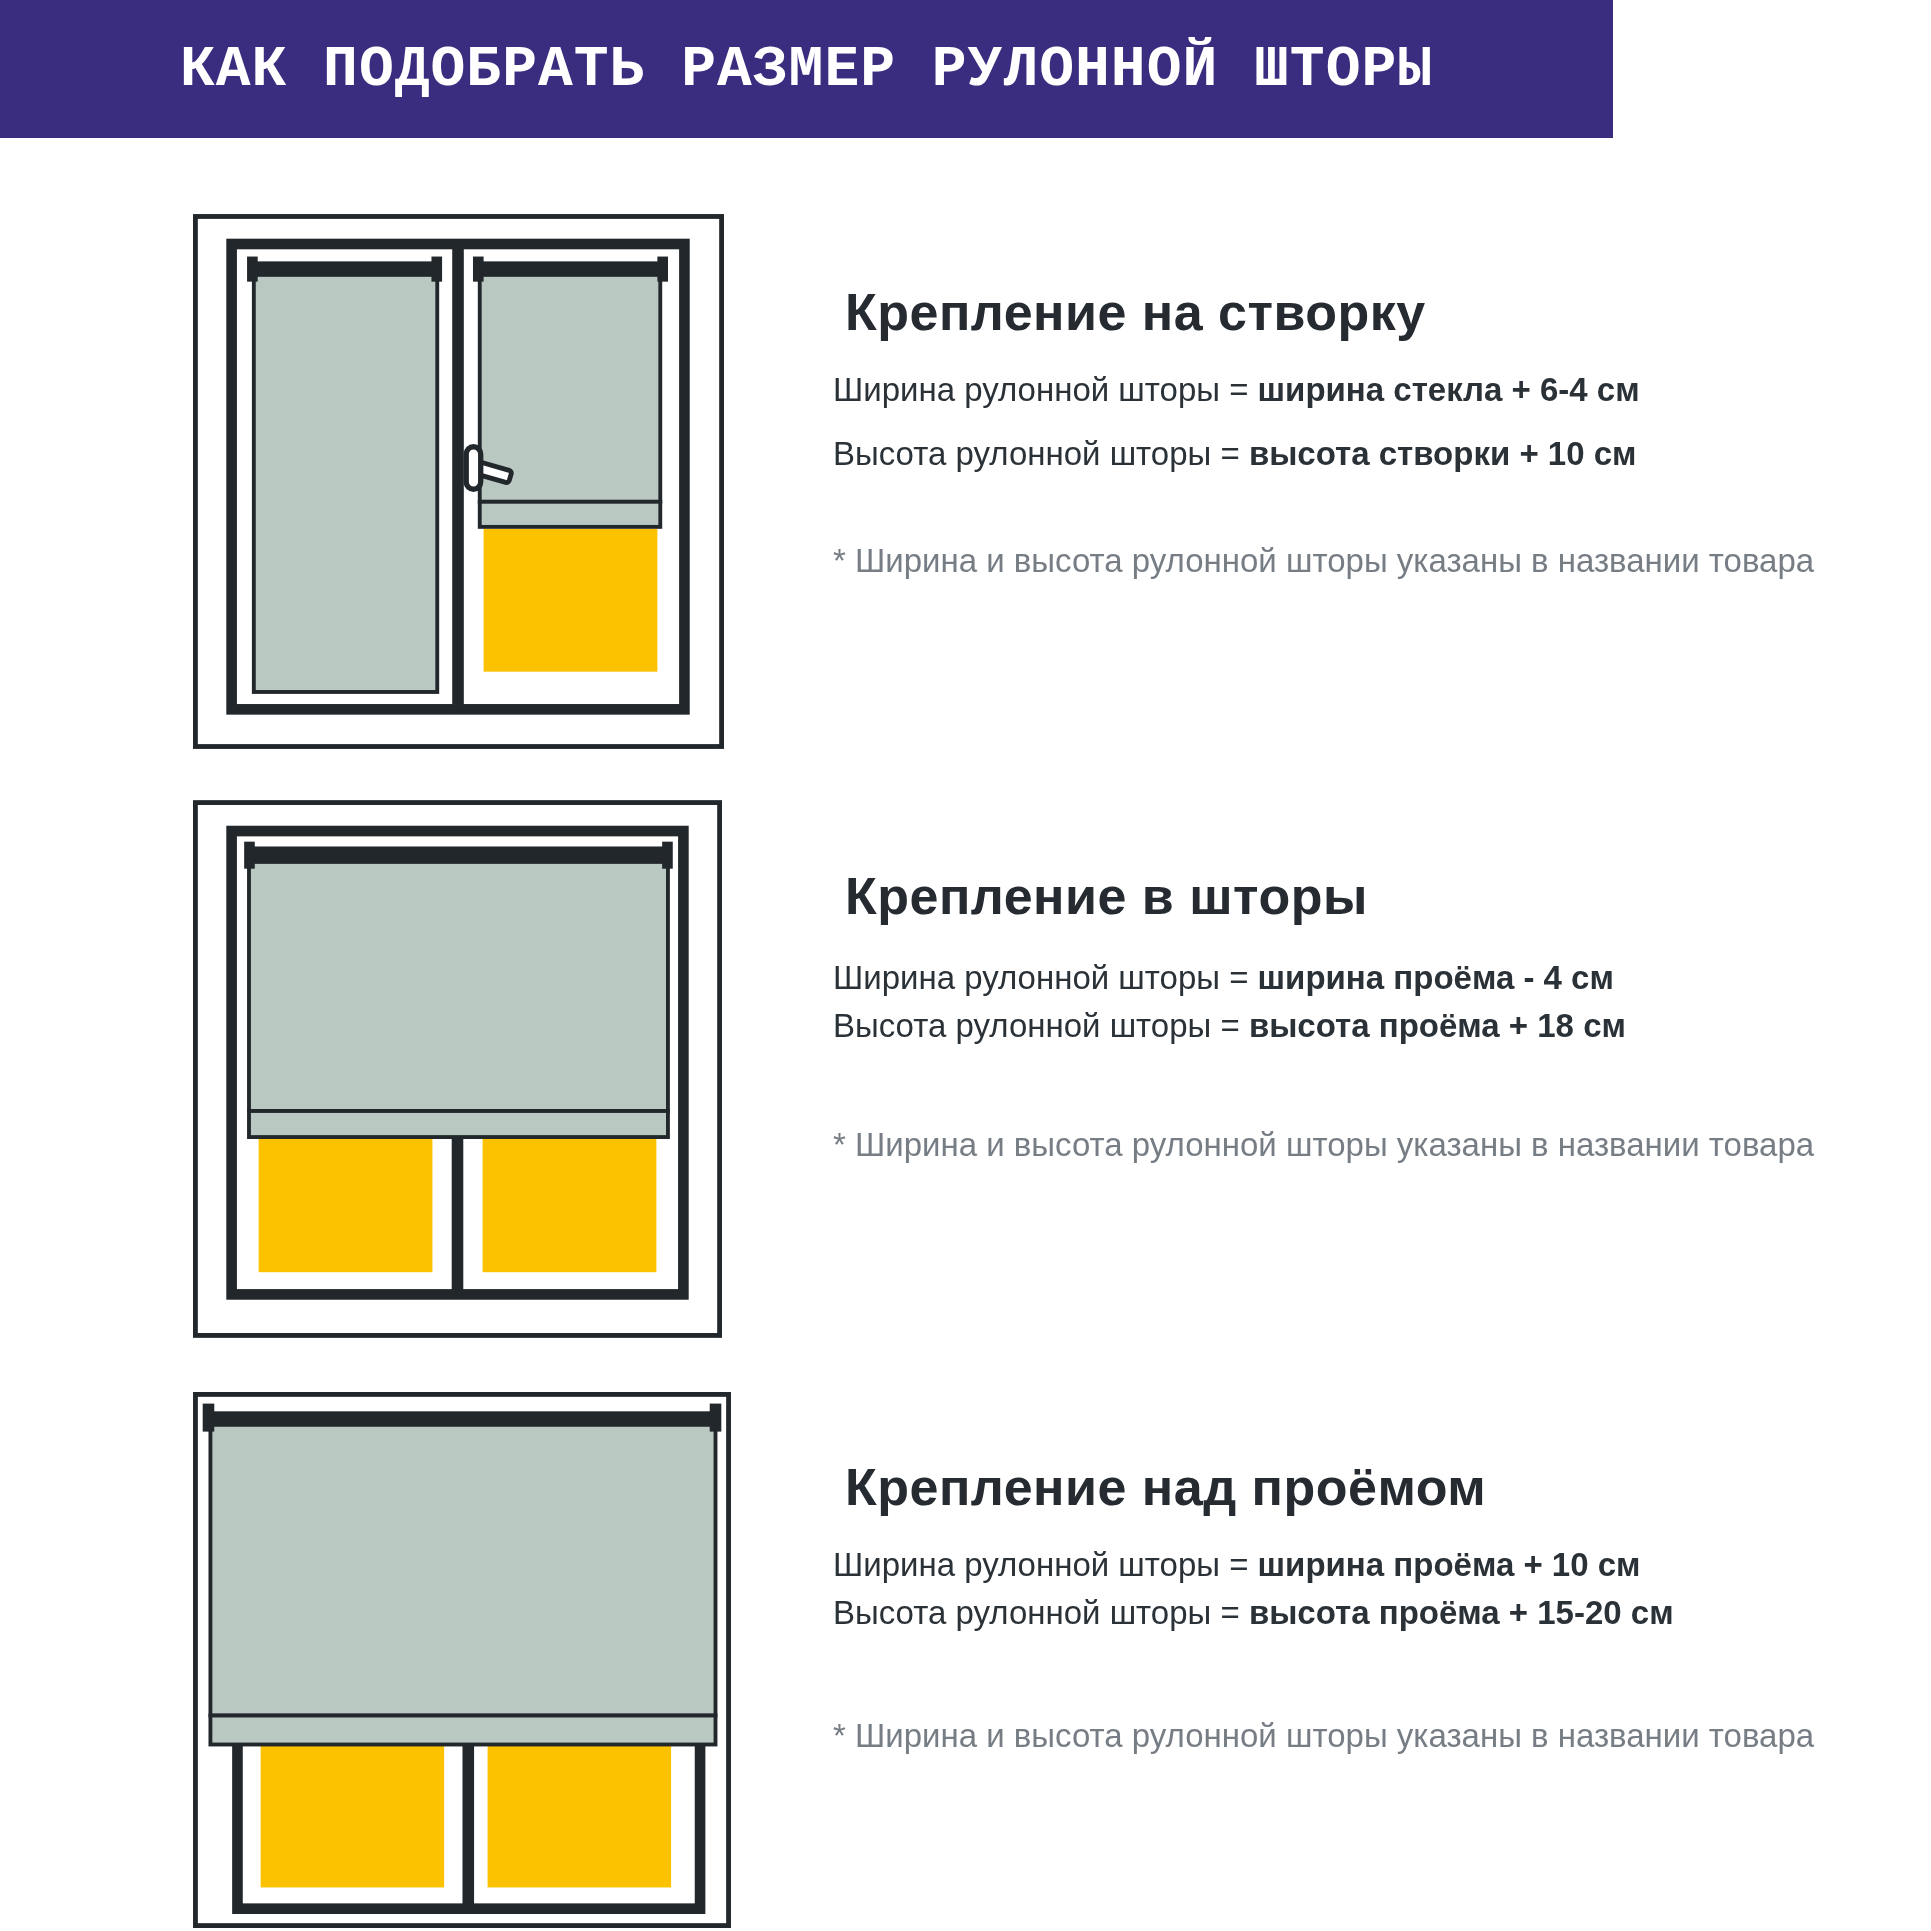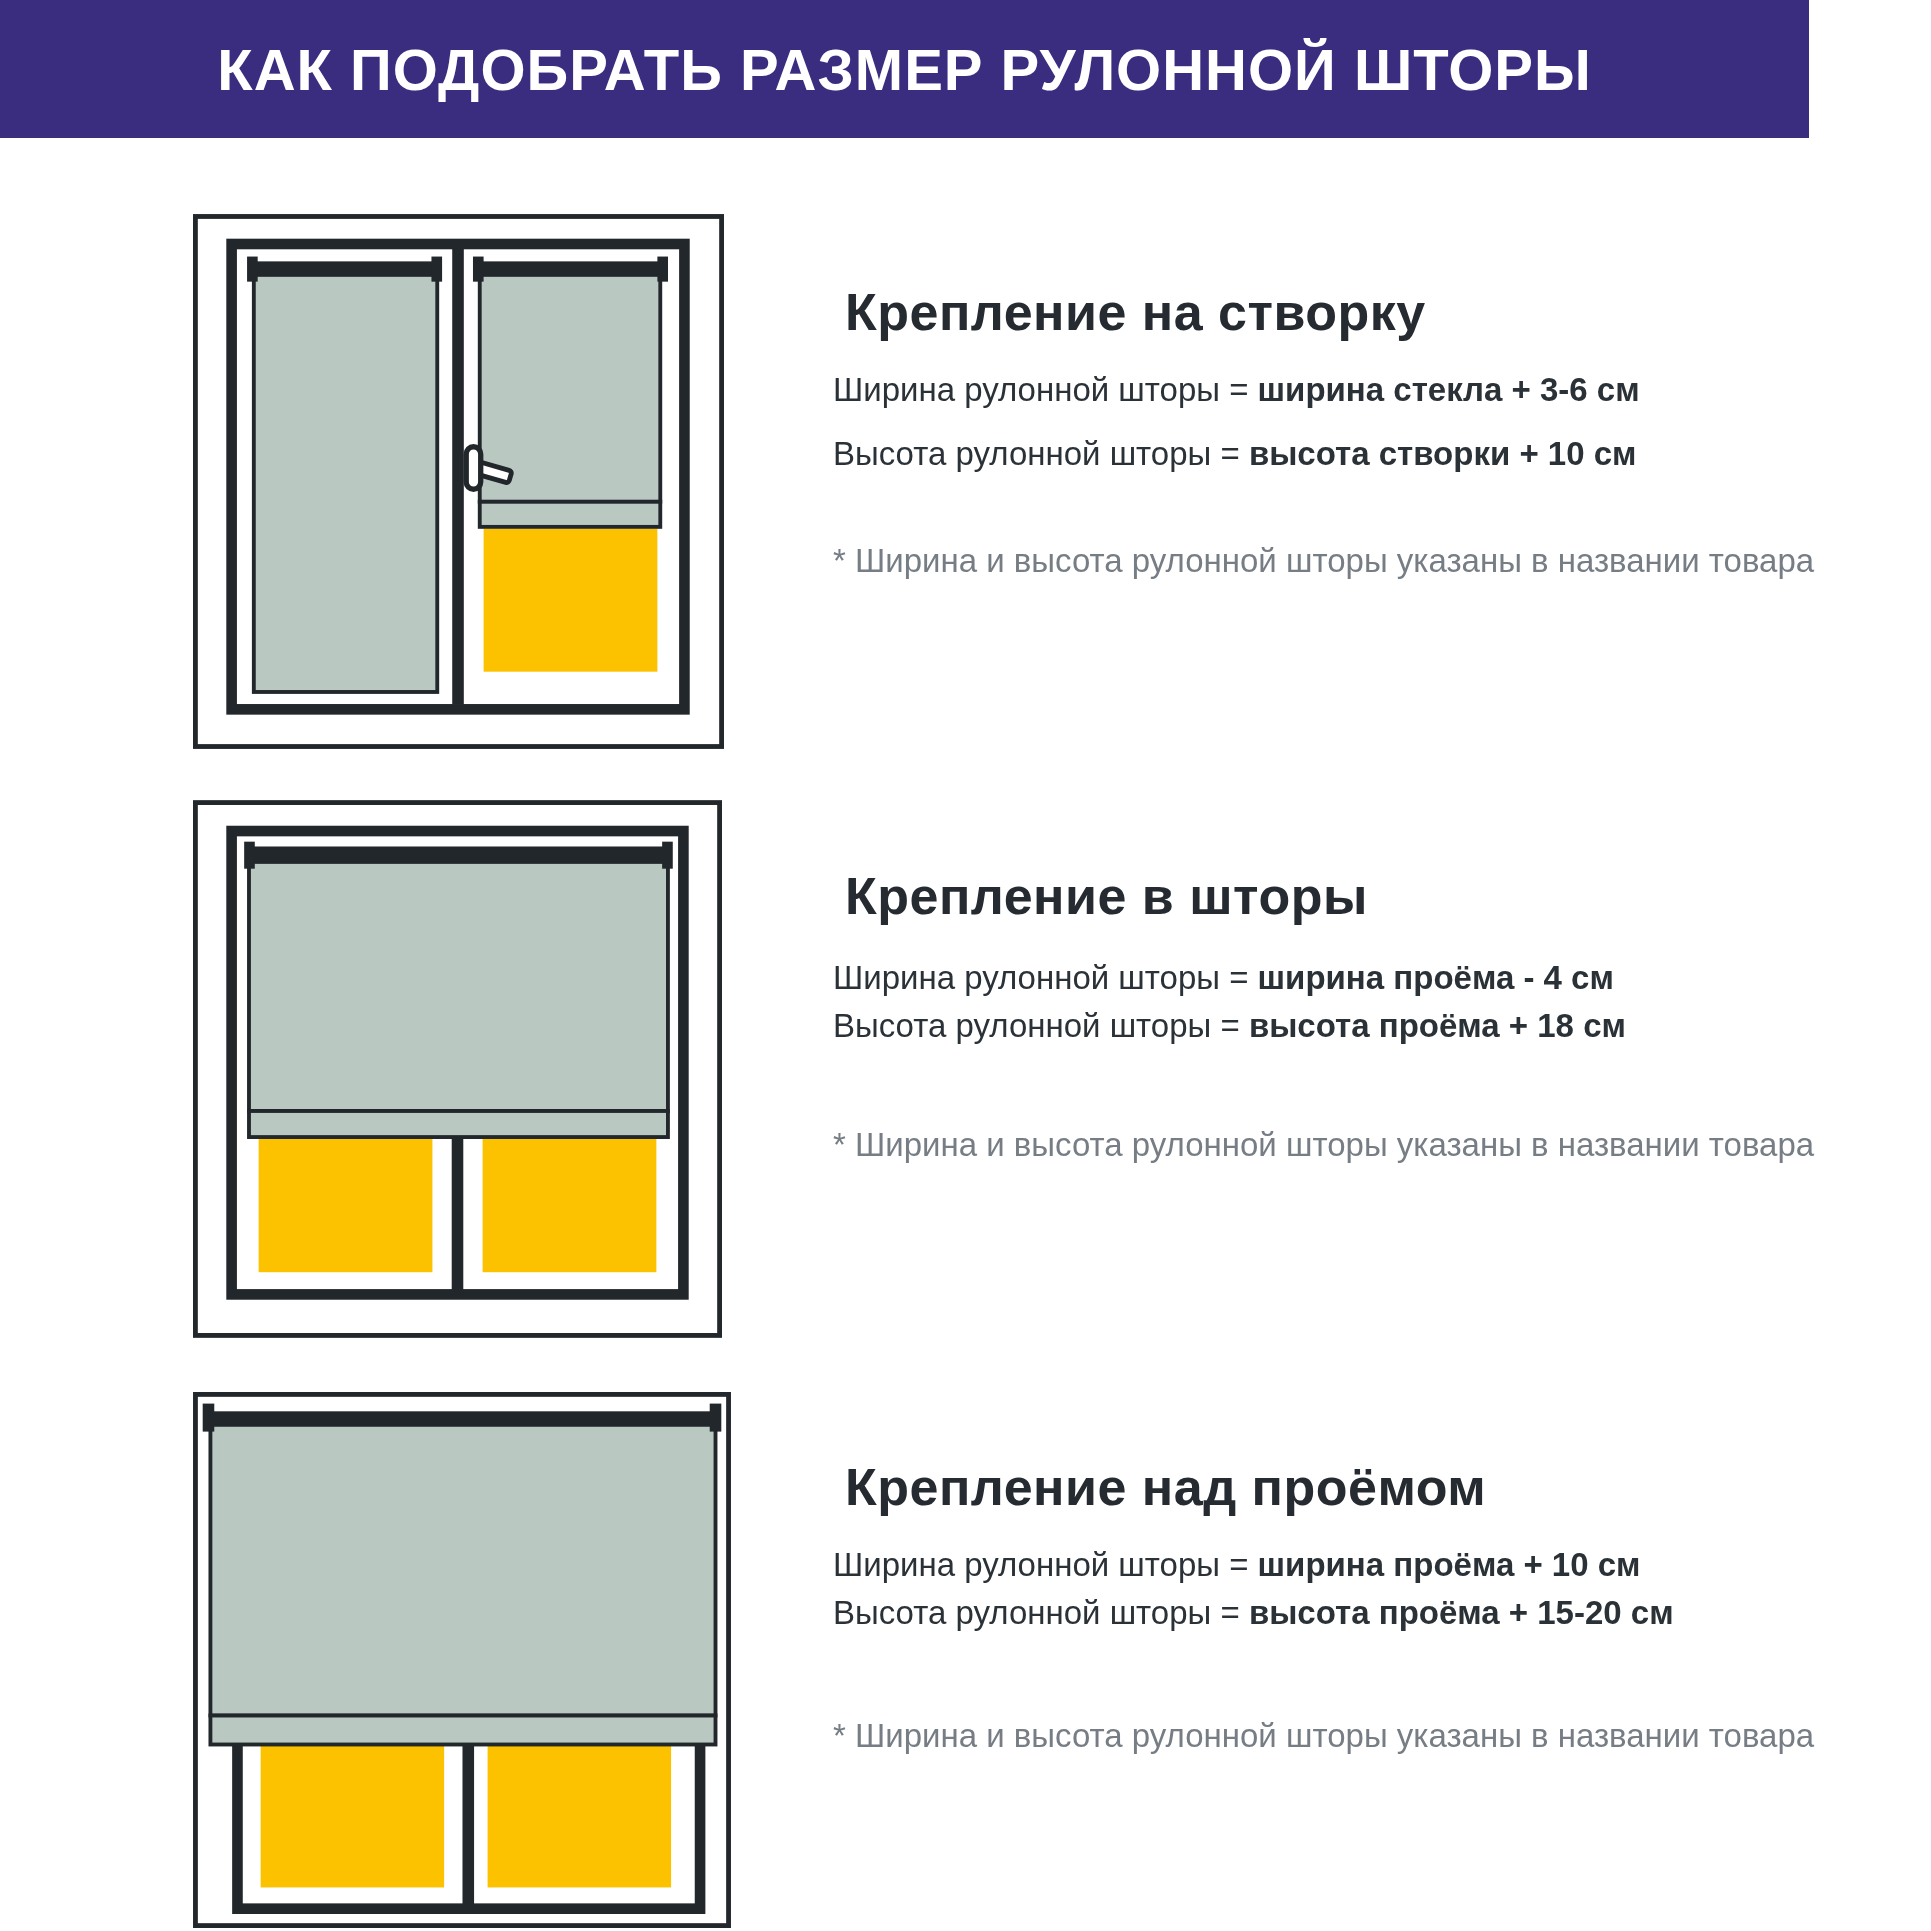--- a/index.html
+++ b/index.html
@@ -11,23 +11,23 @@
     --blind:#B9C9C2;
     --glass:#FCC200;
   }
   *{box-sizing:border-box;}
   html,body{margin:0;padding:0;}
   body{
     width:1931px;height:1931px;position:relative;background:#ffffff;
     font-family:"Liberation Sans", sans-serif;overflow:hidden;
   }
   .header-band{
-    position:absolute;left:0;top:0;width:1809px;height:138px;
+    position:absolute;left:0;top:0;width:1613px;height:138px;
     background:var(--purple);
-    display:flex;align-items:center;justify-content:center;
+    display:flex;align-items:center;justify-content:center;font-family:Liberation Mono, monospace;
   }
   .page-title{
     margin:0;color:#ffffff;font-size:58px;font-weight:700;
     letter-spacing:1px;white-space:nowrap;
   }
   .diagram{position:absolute;left:193px;}
   #diagram-1{top:214px;width:531px;height:535px;}
   #diagram-2{top:800px;width:529px;height:538px;}
   #diagram-3{top:1392px;width:538px;height:536px;}
   .diagram svg{display:block;width:100%;height:100%;}
@@ -116,21 +116,21 @@
     <rect x="305" y="365" width="190" height="148" fill="var(--glass)"></rect>
     <rect x="18" y="34" width="523" height="301" fill="var(--blind)" stroke="var(--line)" stroke-width="4"></rect>
     <rect x="18" y="335" width="523" height="30" fill="var(--blind)" stroke="var(--line)" stroke-width="4"></rect>
     <rect x="12" y="20" width="533" height="14" fill="var(--line)"></rect>
     <rect x="10" y="12" width="12" height="29" fill="var(--line)"></rect>
     <rect x="535" y="12" width="12" height="29" fill="var(--line)"></rect>
   </svg>
 </div>
 
 <h2 class="section-heading" id="heading-1">Крепление на створку</h2>
-<p class="rule-line" id="s1-line1"><span>Ширина рулонной шторы = </span><b>ширина стекла + 3-6 см</b></p>
+<p class="rule-line" id="s1-line1"><span>Ширина рулонной шторы = </span><b>ширина стекла + 6-4 см</b></p>
 <p class="rule-line" id="s1-line2"><span>Высота рулонной шторы = </span><b>высота створки + 10 см</b></p>
 <p class="footnote" id="footnote-1">* Ширина и высота рулонной шторы указаны в названии товара</p>
 
 <h2 class="section-heading" id="heading-2">Крепление в шторы</h2>
 <p class="rule-line" id="s2-line1"><span>Ширина рулонной шторы = </span><b>ширина проёма - 4 см</b></p>
 <p class="rule-line" id="s2-line2"><span>Высота рулонной шторы = </span><b>высота проёма + 18 см</b></p>
 <p class="footnote" id="footnote-2">* Ширина и высота рулонной шторы указаны в названии товара</p>
 
 <h2 class="section-heading" id="heading-3">Крепление над проёмом</h2>
 <p class="rule-line" id="s3-line1"><span>Ширина рулонной шторы = </span><b>ширина проёма + 10 см</b></p>

